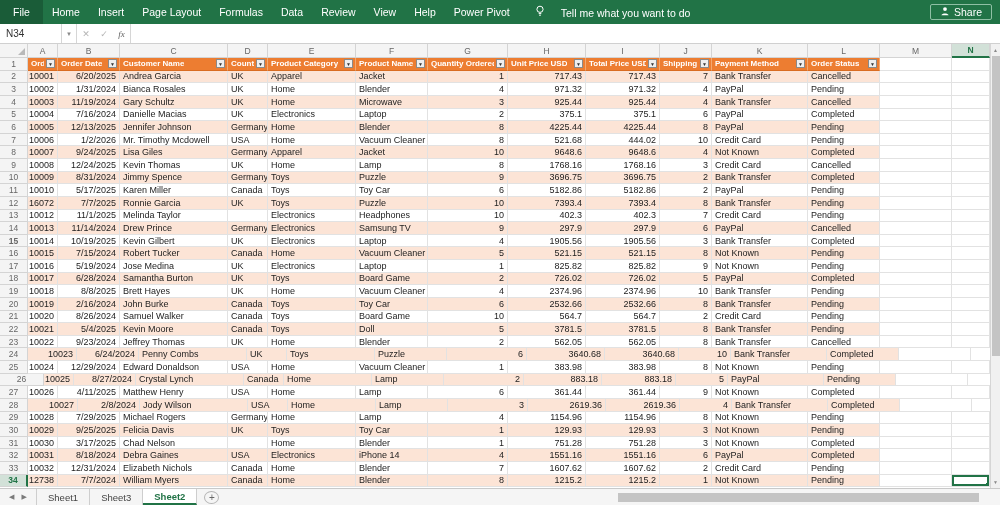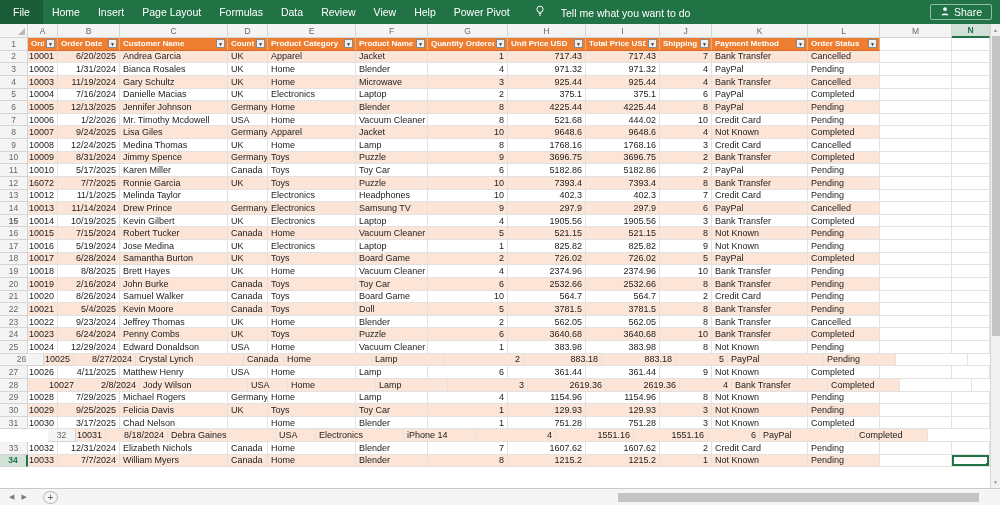--- a/index.html
+++ b/index.html
@@ -116,20 +116,28 @@
       <span>
         <svg width="10" height="10" viewBox="0 0 10 10">
             <circle cx="5" cy="3.1" r="1.9" fill="#fff"></circle>
             <path d="M1.4 9.2c.6-2.4 6.6-2.4 7.2 0z" fill="#fff"></path>
           </svg>
       </span>
       <span>Share</span>
     </div>
   </div>
 
+  <div class="formula-bar">
+    <div class="name-box">N34</div>
+    <div class="name-drop">▼</div>
+    <div class="fbtn">✕</div>
+    <div class="fbtn">✓</div>
+    <div class="fbtn fx">fx</div>
+    <div class="formula-input"></div>
+  </div>
 
   <div class="grid-wrap">
     <div class="grid" id="grid">
         <div class="grow colhdr">
           <div class="gc hcell corner" style="width: 28px;"></div>
           <div class="gc hcell" style="width: 30px;">A</div>
           <div class="gc hcell" style="width: 62px;">B</div>
           <div class="gc hcell" style="width: 108px;">C</div>
           <div class="gc hcell" style="width: 40px;">D</div>
           <div class="gc hcell" style="width: 88px;">E</div>
@@ -312,21 +320,21 @@
           <div class="gc band ar" style="width: 52px;">4</div>
           <div class="gc band" style="width: 96px;">Not Known</div>
           <div class="gc band" style="width: 72px;">Completed</div>
           <div class="gc" style="width: 72px;"></div>
           <div class="gc" style="width: 38px;"></div>
         </div>
         <div class="grow">
           <div class="gc hcell" style="width: 28px;">9</div>
           <div class="gc ar" style="width: 30px;">10008</div>
           <div class="gc ar" style="width: 62px;">12/24/2025</div>
-          <div class="gc" style="width: 108px;">Medina Thomas</div>
+          <div class="gc" style="width: 108px;">Kevin Thomas</div>
           <div class="gc" style="width: 40px;">UK</div>
           <div class="gc" style="width: 88px;">Home</div>
           <div class="gc" style="width: 72px;">Lamp</div>
           <div class="gc ar" style="width: 80px;">8</div>
           <div class="gc ar" style="width: 78px;">1768.16</div>
           <div class="gc ar" style="width: 74px;">1768.16</div>
           <div class="gc ar" style="width: 52px;">3</div>
           <div class="gc" style="width: 96px;">Credit Card</div>
           <div class="gc" style="width: 72px;">Cancelled</div>
           <div class="gc" style="width: 72px;"></div>
@@ -565,21 +573,21 @@
           <div class="gc ar" style="width: 78px;">562.05</div>
           <div class="gc ar" style="width: 74px;">562.05</div>
           <div class="gc ar" style="width: 52px;">8</div>
           <div class="gc" style="width: 96px;">Bank Transfer</div>
           <div class="gc" style="width: 72px;">Cancelled</div>
           <div class="gc" style="width: 72px;"></div>
           <div class="gc" style="width: 38px;"></div>
         </div>
         <div class="grow">
           <div class="gc hcell" style="width: 28px;">24</div>
-          <div class="gc band ar" style="width: 30px;">10023</div>
+          <div class="gc band ar" style="width: 49px;">10023</div>
           <div class="gc band ar" style="width: 62px;">6/24/2024</div>
           <div class="gc band" style="width: 108px;">Penny Combs</div>
           <div class="gc band" style="width: 40px;">UK</div>
           <div class="gc band" style="width: 88px;">Toys</div>
           <div class="gc band" style="width: 72px;">Puzzle</div>
           <div class="gc band ar" style="width: 80px;">6</div>
           <div class="gc band ar" style="width: 78px;">3640.68</div>
           <div class="gc band ar" style="width: 74px;">3640.68</div>
           <div class="gc band ar" style="width: 52px;">10</div>
           <div class="gc band" style="width: 96px;">Bank Transfer</div>
@@ -700,21 +708,21 @@
           <div class="gc ar" style="width: 80px;">1</div>
           <div class="gc ar" style="width: 78px;">751.28</div>
           <div class="gc ar" style="width: 74px;">751.28</div>
           <div class="gc ar" style="width: 52px;">3</div>
           <div class="gc" style="width: 96px;">Not Known</div>
           <div class="gc" style="width: 72px;">Completed</div>
           <div class="gc" style="width: 72px;"></div>
           <div class="gc" style="width: 38px;"></div>
         </div>
         <div class="grow">
-          <div class="gc hcell" style="width: 28px; margin-left: 48px;">32</div>
+          <div class="gc hcell" style="width: 28px;">32</div>
           <div class="gc band ar" style="width: 30px;">10031</div>
           <div class="gc band ar" style="width: 62px;">8/18/2024</div>
           <div class="gc band" style="width: 108px;">Debra Gaines</div>
           <div class="gc band" style="width: 40px;">USA</div>
           <div class="gc band" style="width: 88px;">Electronics</div>
           <div class="gc band" style="width: 72px;">iPhone 14</div>
           <div class="gc band ar" style="width: 80px;">4</div>
           <div class="gc band ar" style="width: 78px;">1551.16</div>
           <div class="gc band ar" style="width: 74px;">1551.16</div>
           <div class="gc band ar" style="width: 52px;">6</div>
@@ -735,21 +743,21 @@
           <div class="gc ar" style="width: 78px;">1607.62</div>
           <div class="gc ar" style="width: 74px;">1607.62</div>
           <div class="gc ar" style="width: 52px;">2</div>
           <div class="gc" style="width: 96px;">Credit Card</div>
           <div class="gc" style="width: 72px;">Pending</div>
           <div class="gc" style="width: 72px;"></div>
           <div class="gc" style="width: 38px;"></div>
         </div>
         <div class="grow">
           <div class="gc hcell selhdr selrow" style="width: 28px;">34</div>
-          <div class="gc band ar" style="width: 30px;">10033</div>
+          <div class="gc band ar" style="width: 30px;">12738</div>
           <div class="gc band ar" style="width: 62px;">7/7/2024</div>
           <div class="gc band" style="width: 108px;">William Myers</div>
           <div class="gc band" style="width: 40px;">Canada</div>
           <div class="gc band" style="width: 88px;">Home</div>
           <div class="gc band" style="width: 72px;">Blender</div>
           <div class="gc band ar" style="width: 80px;">8</div>
           <div class="gc band ar" style="width: 78px;">1215.2</div>
           <div class="gc band ar" style="width: 74px;">1215.2</div>
           <div class="gc band ar" style="width: 52px;">1</div>
           <div class="gc band" style="width: 96px;">Not Known</div>
@@ -764,19 +772,24 @@
       <div class="vfill"></div>
       <div class="varrow">▼</div>
     </div>
   </div>
 
   <div class="sheet-bar">
     <div class="snav">
       <span>◀</span>
       <span>▶</span>
     </div>
+    <div class="stabs" id="sheet-tabs">
+        <div class="stab">Sheet1</div>
+        <div class="stab">Sheet3</div>
+        <div class="stab active">Sheet2</div>
+      </div>
     <div class="addsheet">+</div>
     <div class="hscroll">
       <div class="hthumb"></div>
     </div>
   </div>
 
 </div>
 
 </body></html>

